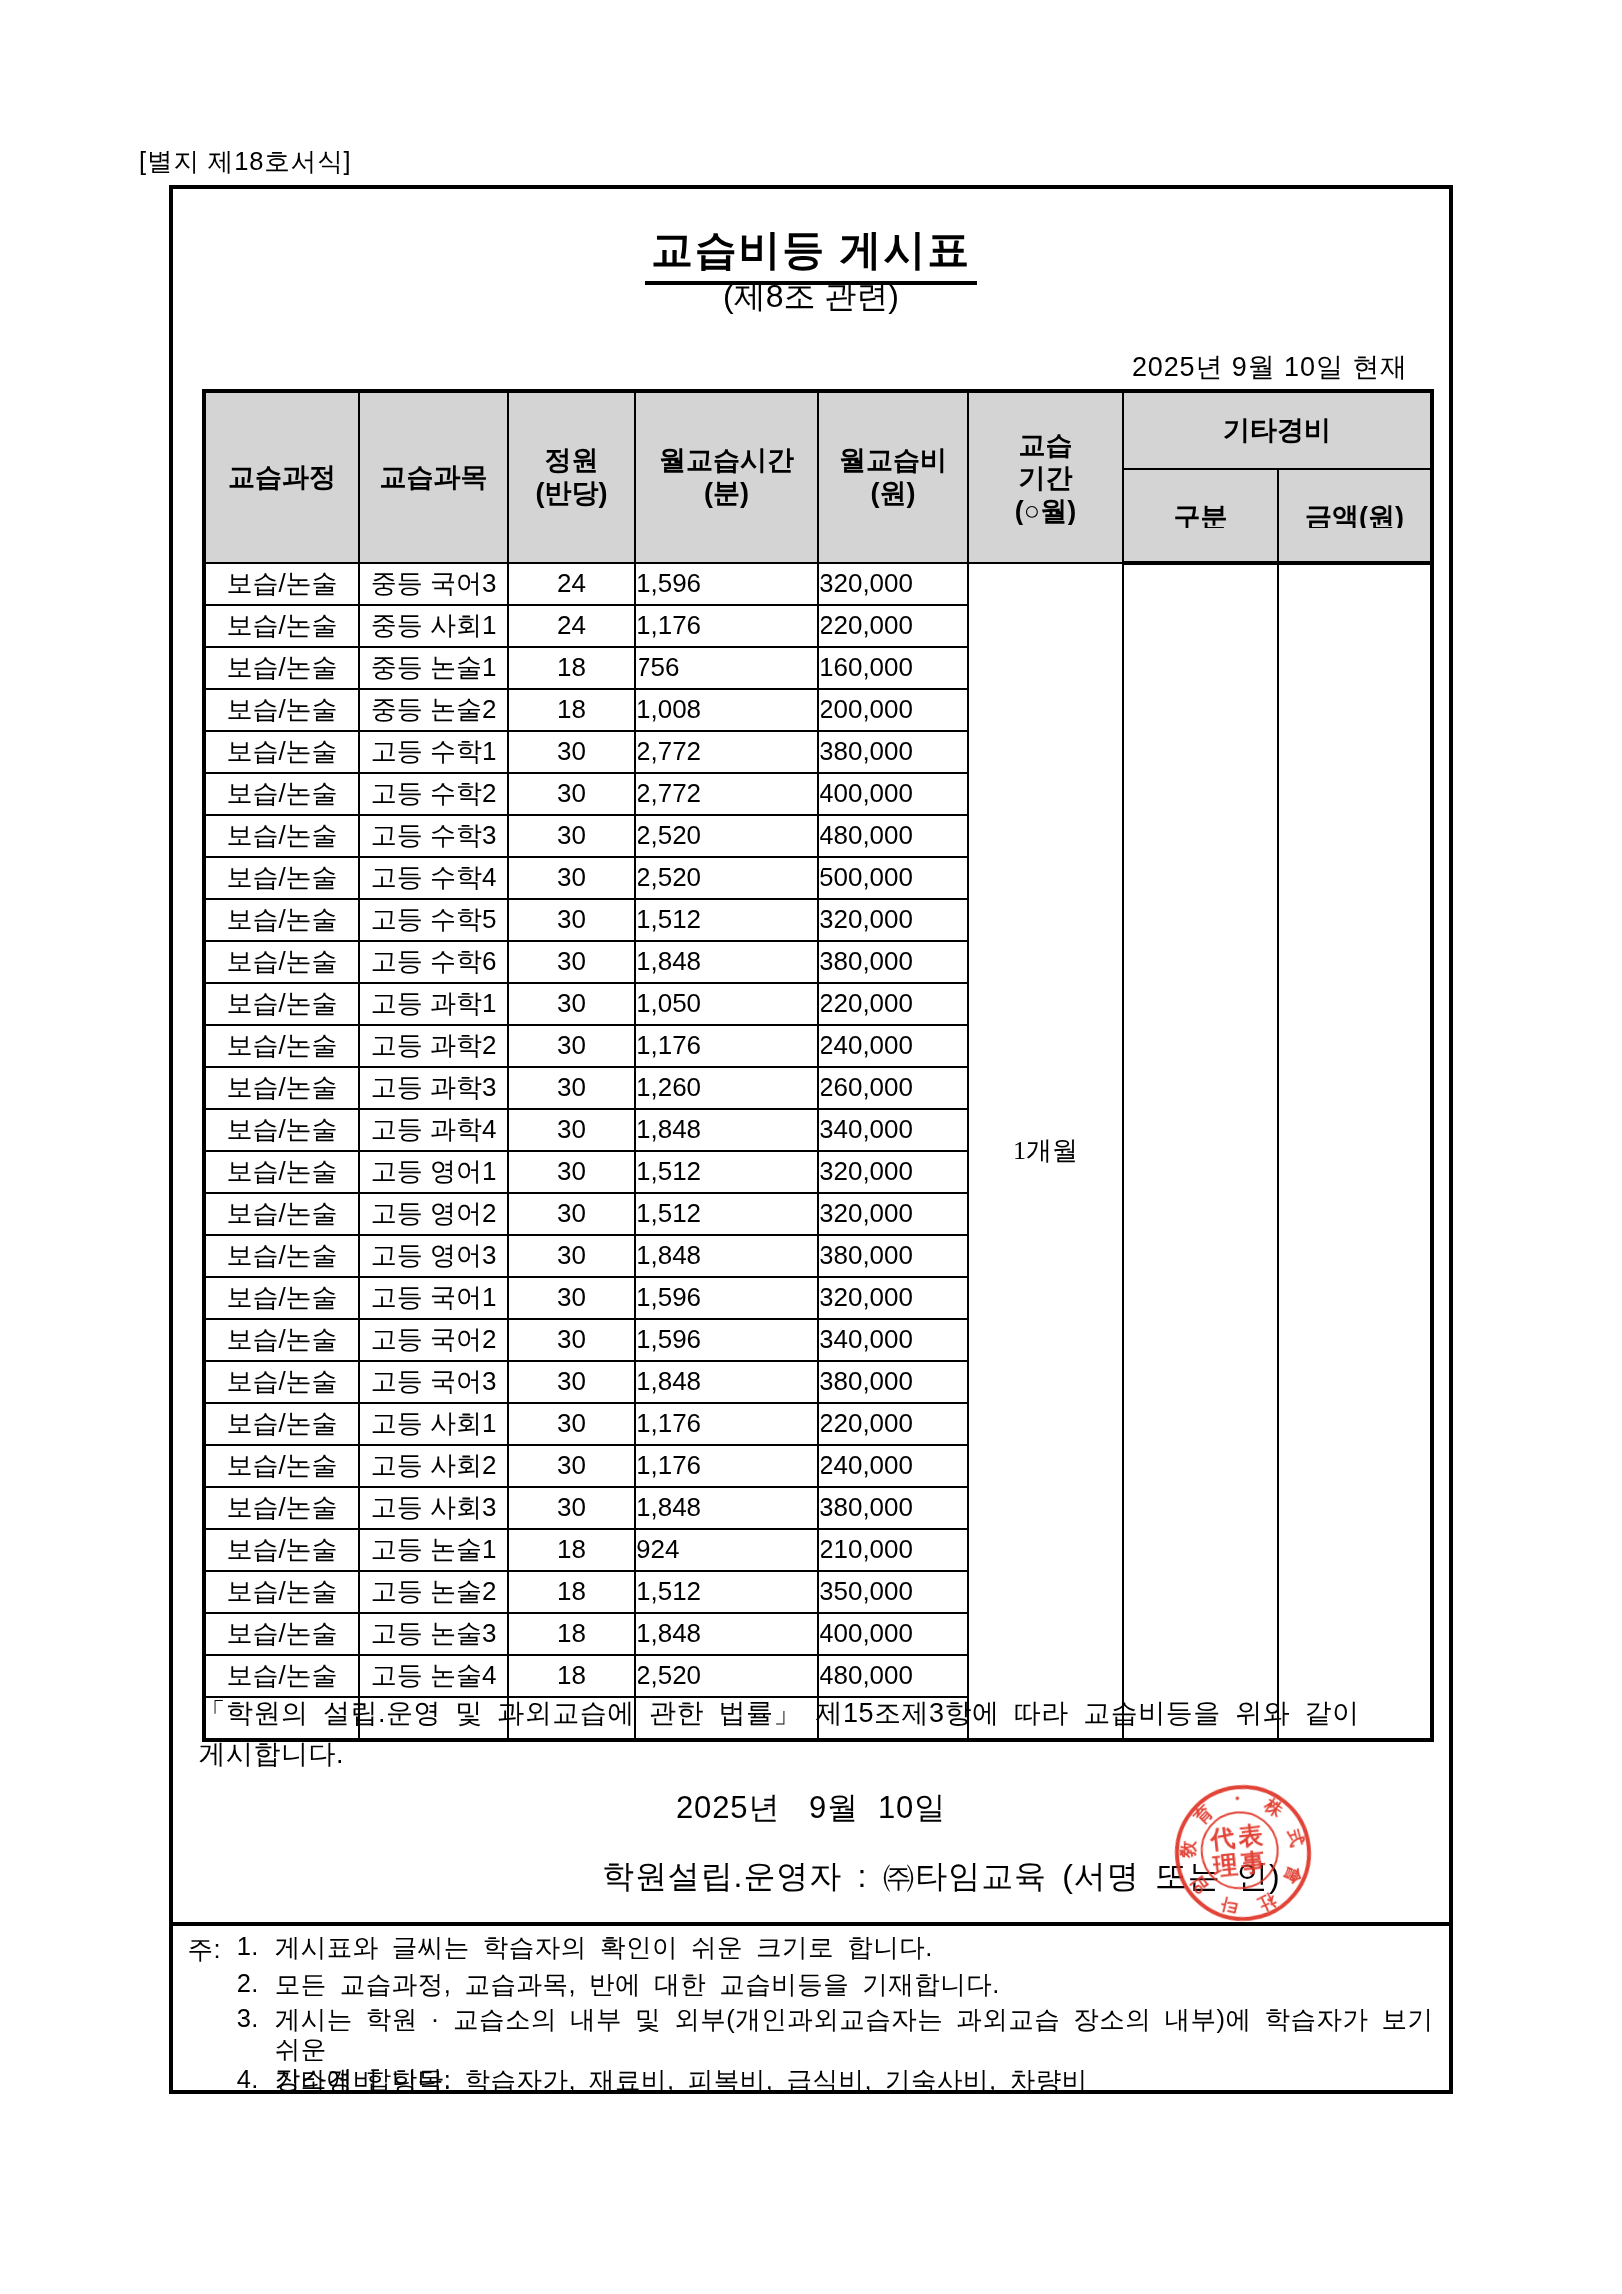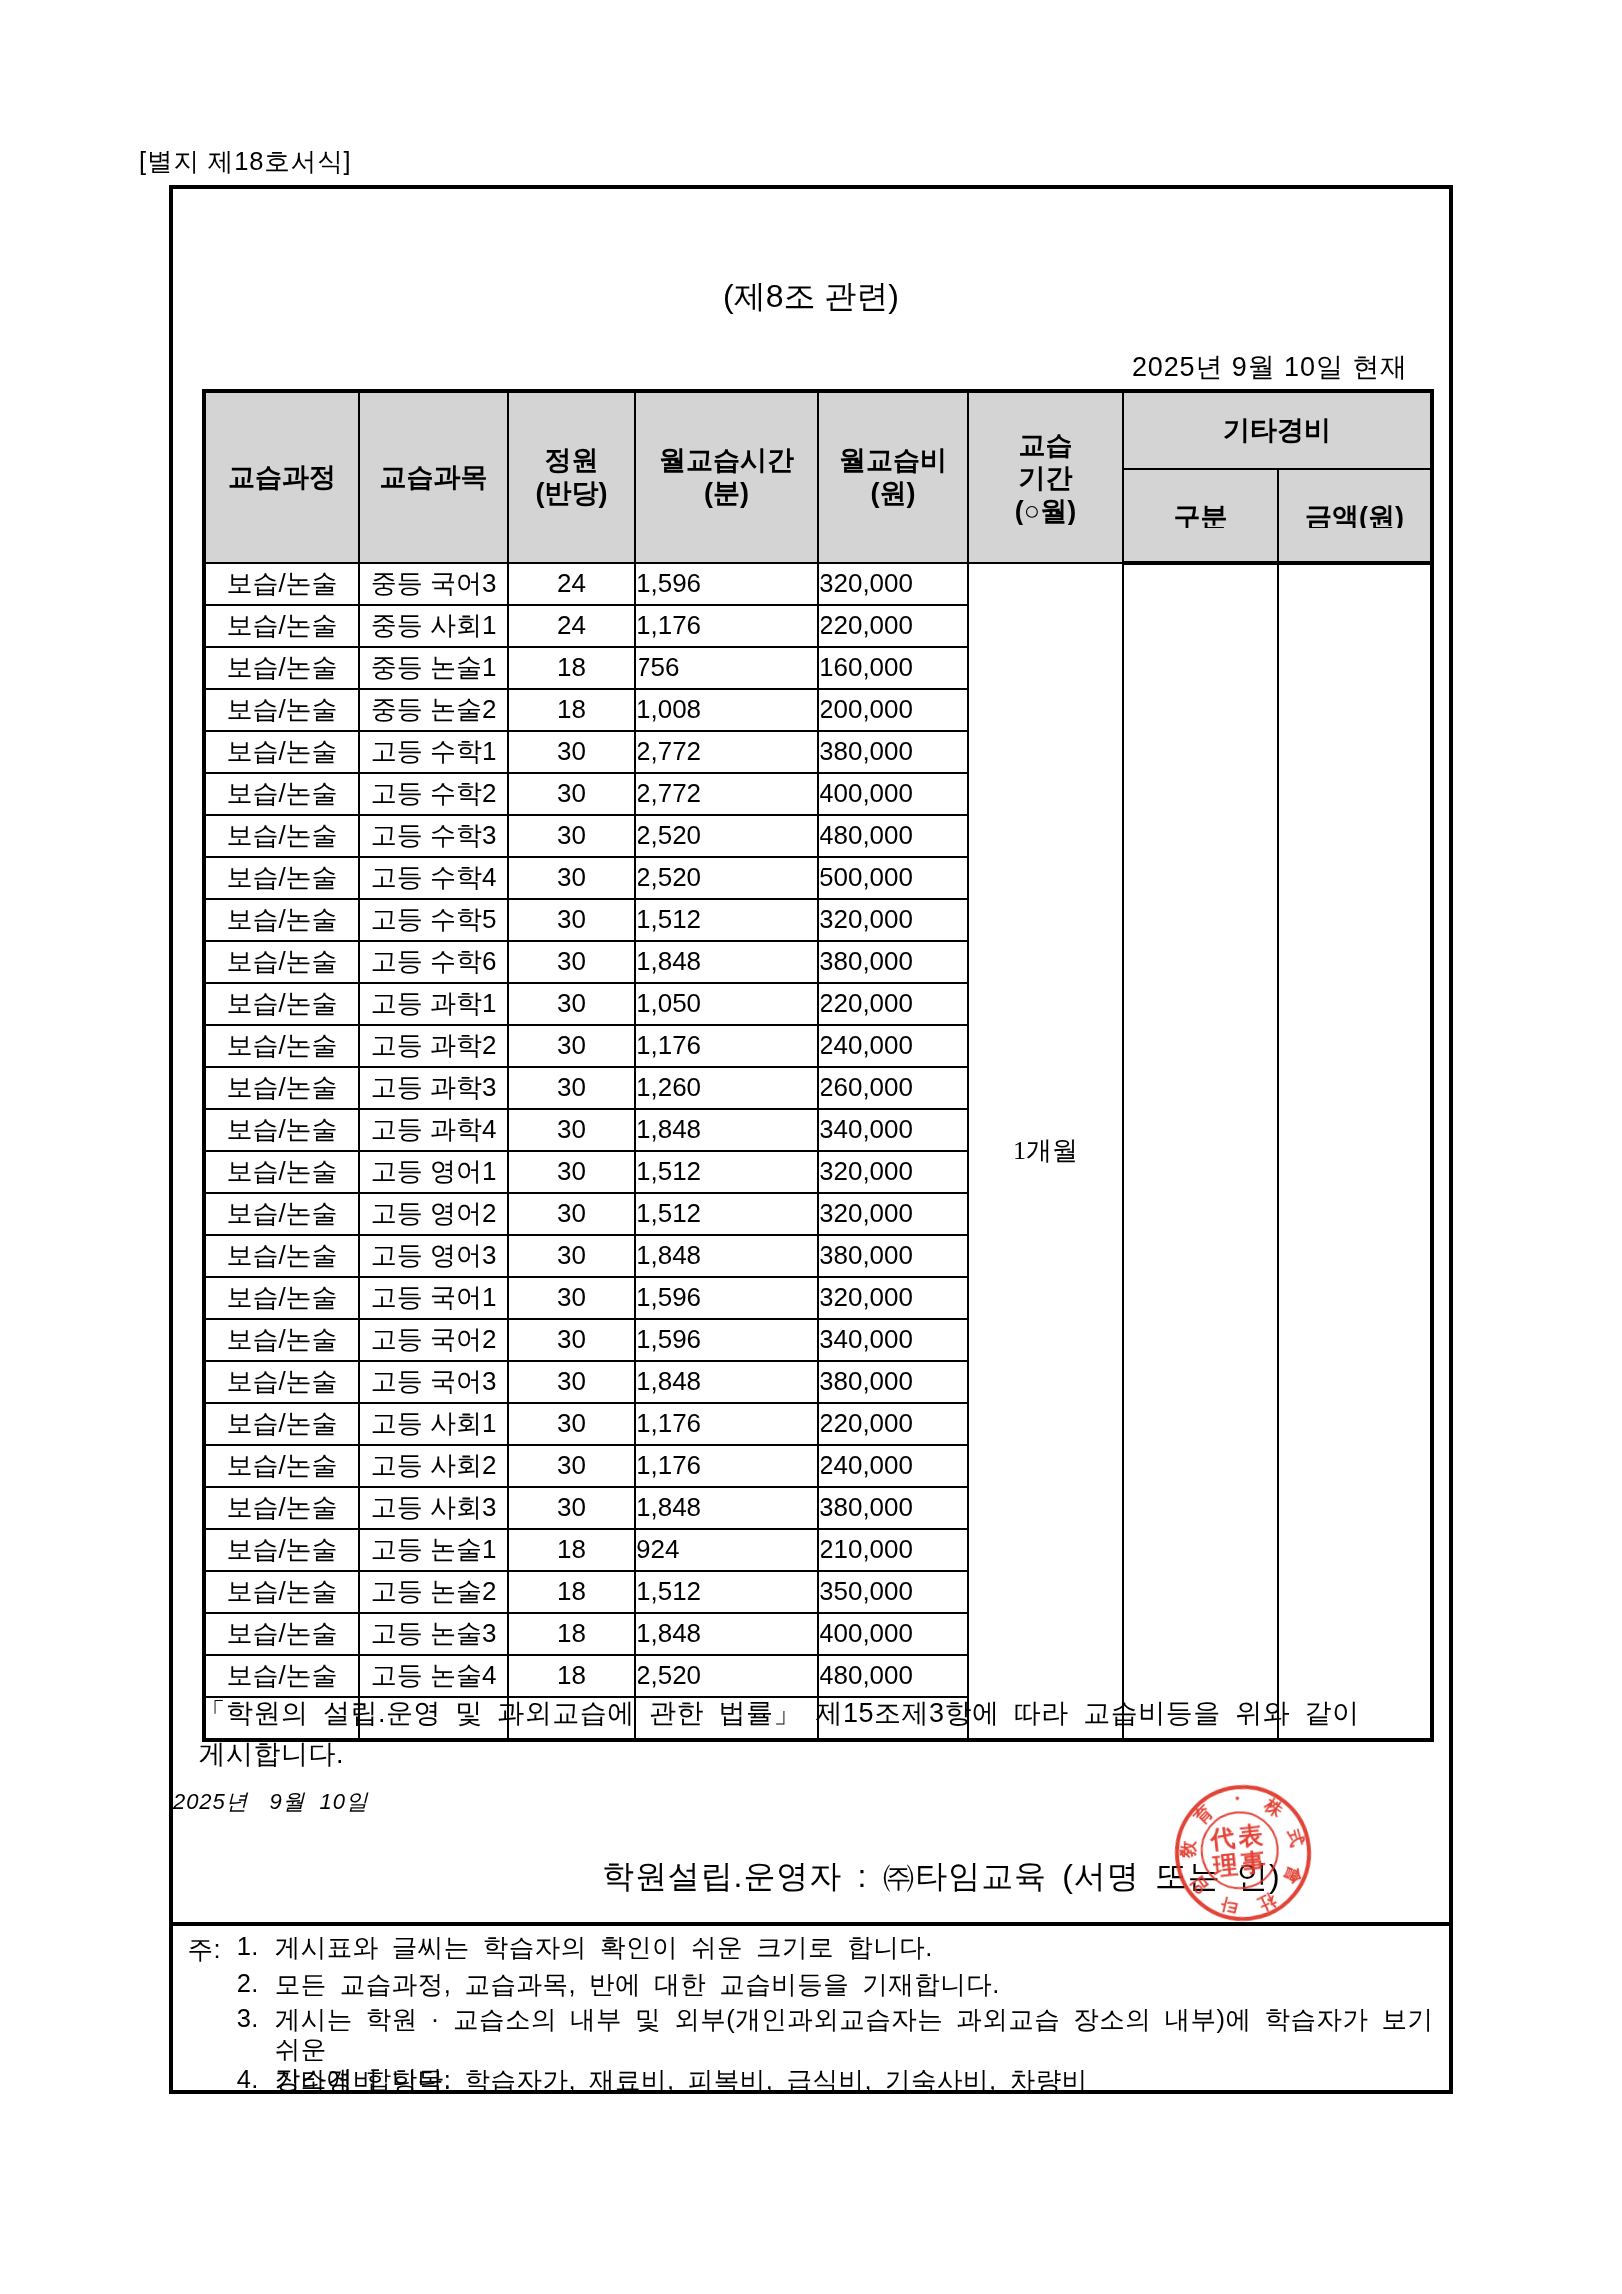--- a/index.html
+++ b/index.html
@@ -22,22 +22,22 @@
   th.hother{height:75px;border-bottom-width:2.7px;}
   tr.subhead th{border-bottom-width:4.5px;background:#d4d4d4;}
   tr.subhead th .clip{height:24.5px;overflow:hidden;line-height:29px;font-size:27px;vertical-align:top;}
   th.hperiod .clip3{height:96px;overflow:hidden;line-height:33px;}
   table.fee tbody td{font-size:26px;height:40px;vertical-align:middle;background:#fff;}
   td.c{text-align:center;}
   td.r{text-align:left;padding-right:22px;border-radius:21px;}
   td.period-cell{text-align:center;font-size:25.5px;vertical-align:middle;font-family:Liberation Serif, serif;}
   .statement{position:absolute;left:25.5px;top:1480px;width:1209px;font-size:27px;
              line-height:41px;word-spacing:6.4px;letter-spacing:0.5px;margin-top:24px;}
-  .sign-date{position:absolute;left:0;right:0;top:1598px;text-align:left;font-size:22px;
-             white-space:pre;letter-spacing:0.9px;font-style:italic;}
+  .sign-date{position:absolute;left:0;right:0;top:1598px;text-align:center;font-size:31px;
+             white-space:pre;letter-spacing:0.9px;}
   .signer{position:absolute;left:429px;top:1666px;font-size:32px;word-spacing:5.5px;letter-spacing:0.9px;}
   .stamp{position:absolute;left:1002px;top:1596px;width:136px;height:136px;transform:rotate(-6deg);
          opacity:0.93;filter:blur(0.3px);}
   .stamp .outer{position:absolute;inset:0;border:4.5px solid #e03528;border-radius:50%;}
   .stamp .inner{position:absolute;left:26px;top:26px;width:78px;height:78px;
          border:2.7px solid #e03528;border-radius:50%;box-sizing:border-box;
          display:flex;align-items:center;justify-content:center;}
   .stamp .center-txt{color:#e03528;font-weight:bold;font-size:24.5px;line-height:27px;
          width:56px;text-align:center;letter-spacing:3.6px;}
   .stamp .ring-ch{position:absolute;left:50%;top:50%;width:20px;margin-left:-10px;margin-top:-10px;
@@ -51,20 +51,23 @@
 </style>
 </head>
 <body>
 
 <div class="page">
 
   <div class="form-label">[별지 제18호서식]</div>
 
   <div class="doc-box">
 
+    <div class="doc-title">
+      <span>교습비등 게시표</span>
+    </div>
     <div class="doc-subtitle">(제8조 관련)</div>
     <div class="as-of">2025년 9월 10일 현재</div>
 
     <table class="fee">
       <colgroup>
         <col style="width:155px">
           <col style="width:149px">
           <col style="width:127px">
         <col style="width:183px">
           <col style="width:150px">

